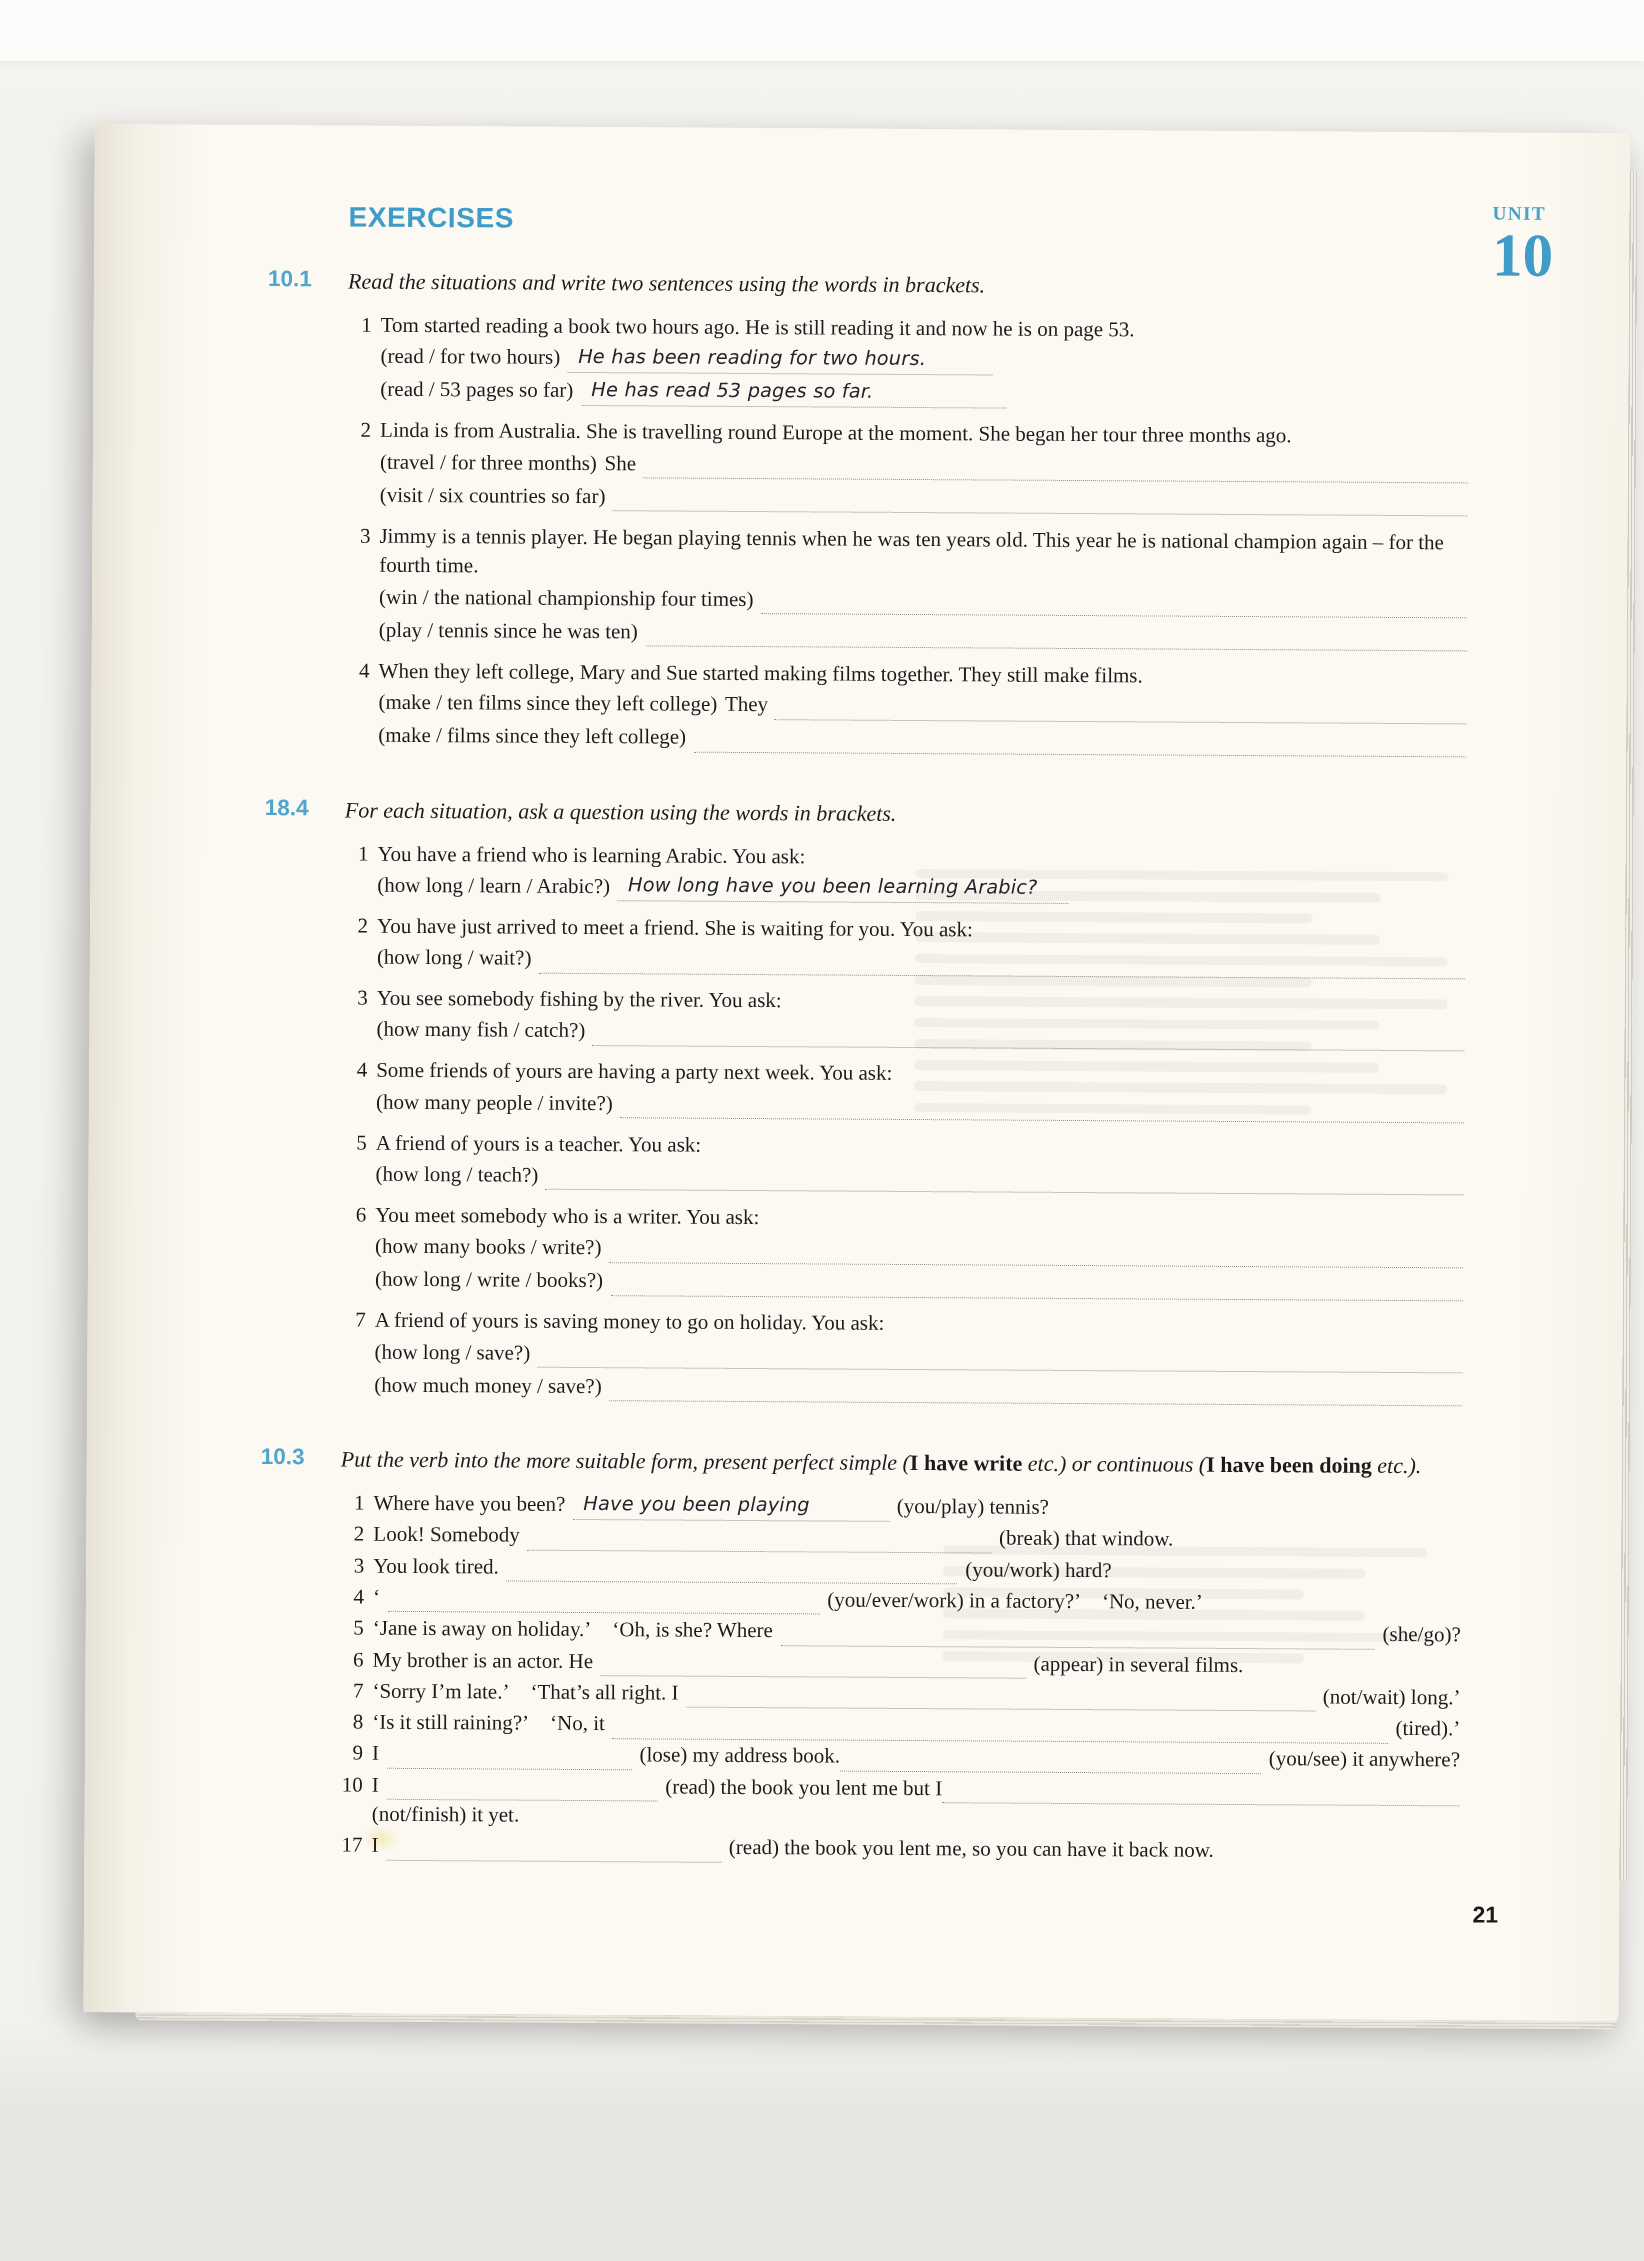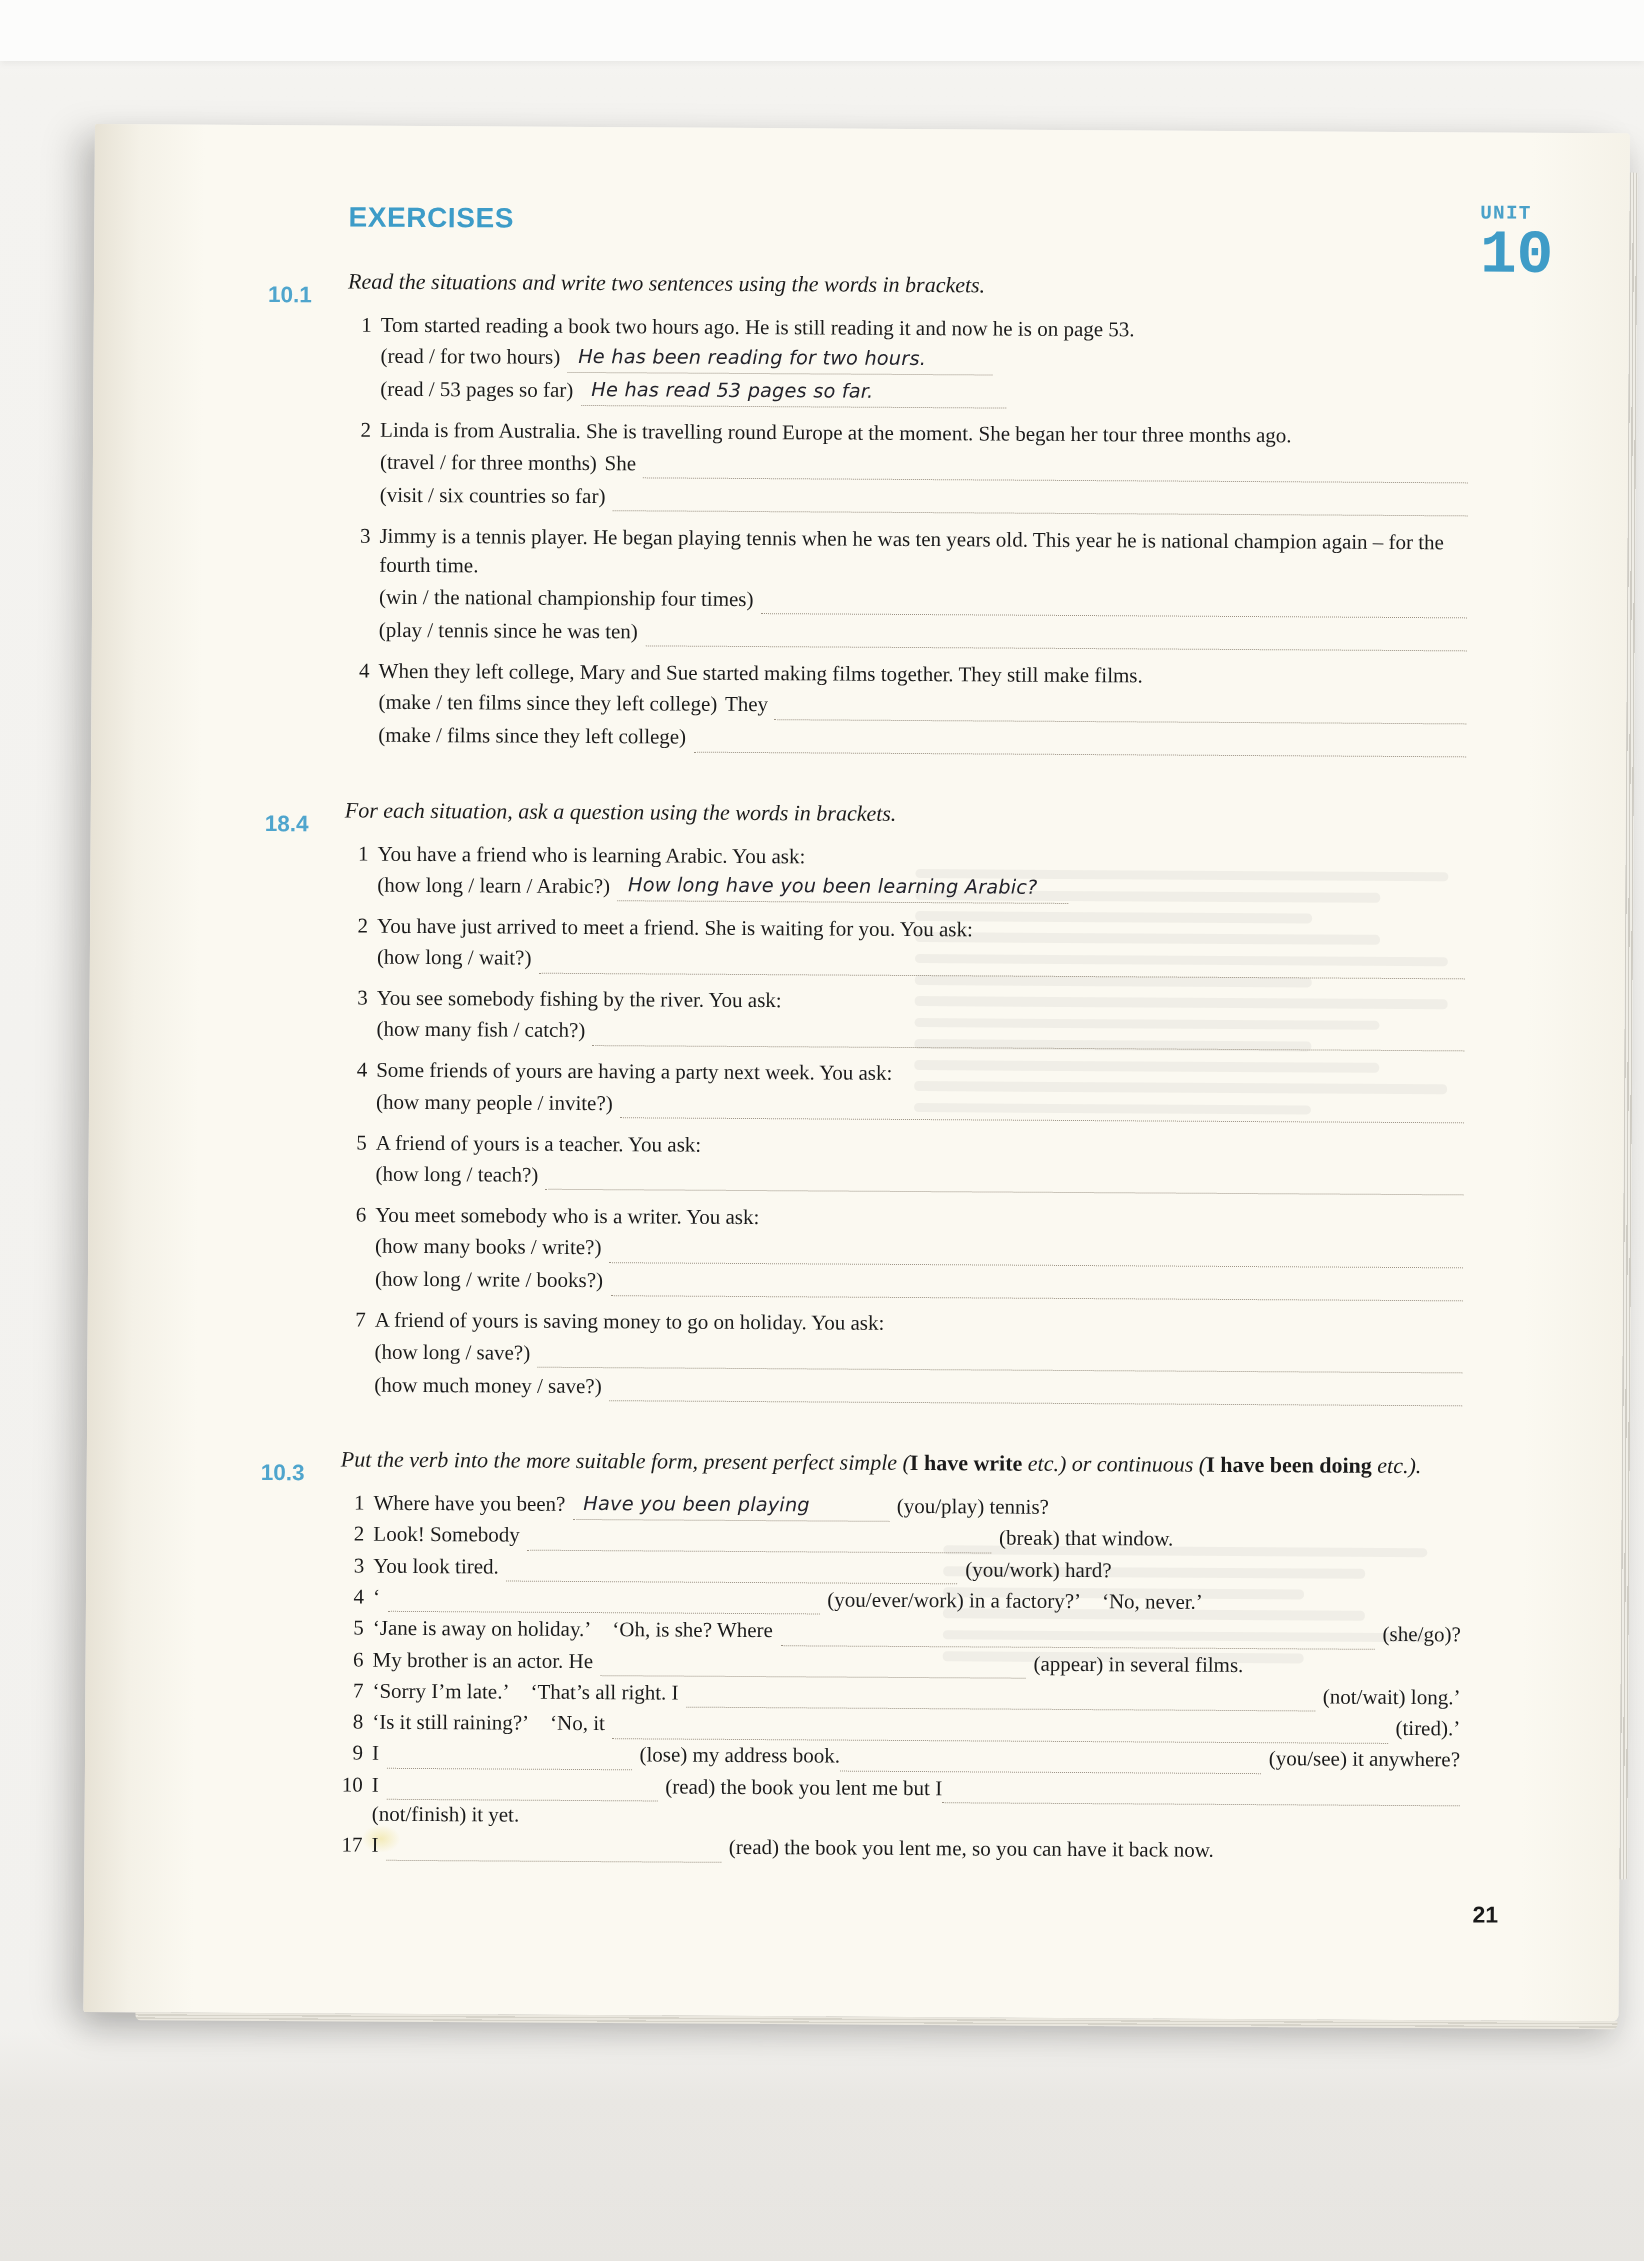--- a/index.html
+++ b/index.html
@@ -28,35 +28,35 @@
     background: repeating-linear-gradient(to right, #cfccc4 0 1.3px, #efede6 1.3px 3.2px);
     border-radius:0 2.6px 2.6px 0;
   }
   .page::before {
     content:""; position:absolute; left:52px; bottom:-8.4px; width:1482px; height:8.4px;
     background: repeating-linear-gradient(to bottom, #eae7de 0 1.9px, #d6d3c9 1.9px 3.2px);
     border-radius:0 0 5.2px 5.2px;
   }
   .unit {
     position:absolute; top:70px; right:76px;
-    font-family:Liberation Mono, monospace; color:#4aa1c9;margin-left:16px;
+    font-family:Liberation Serif, serif; color:#4aa1c9;margin-left:16px;
   }
   .unit-word { font-size:19.3px; font-weight:bold; letter-spacing:1.3px; }
   .unit-num  { font-size:61px; font-weight:bold; line-height:0.92; margin-top:2.6px; color:#3f9cc7; }
 
   .content { position:absolute; left:254px; top:76px; width:1121px; }
 
   .exh {
     font-family:"Liberation Sans", sans-serif; font-size:28px; font-weight:bold;
     color:#3d9cc8; letter-spacing:0.6px; margin-bottom:33px;
   }
 
   .section { position:relative; margin-bottom:41px; }
   .sec-num {
-    position:absolute; left:-80px; top:16px;
+    position:absolute; left:-80px; top:0;
     font-family:"Liberation Sans", sans-serif; font-weight:bold; font-size:22.5px; color:#4fa5cd;
   }
   .instr { font-style:italic; font-size:22px; line-height:1.36; margin-bottom:14px; }
   .instr b { font-style:normal; font-weight:bold; }
 
   .item { display:flex; margin-bottom:7.7px; font-size:21px; line-height:1.4; }
   .item.tight { margin-bottom:1.9px; }
   .inum { flex:none; width:33px; text-align:right; padding-right:9px; }
   .ibody { flex:1; min-width:0; }
 

